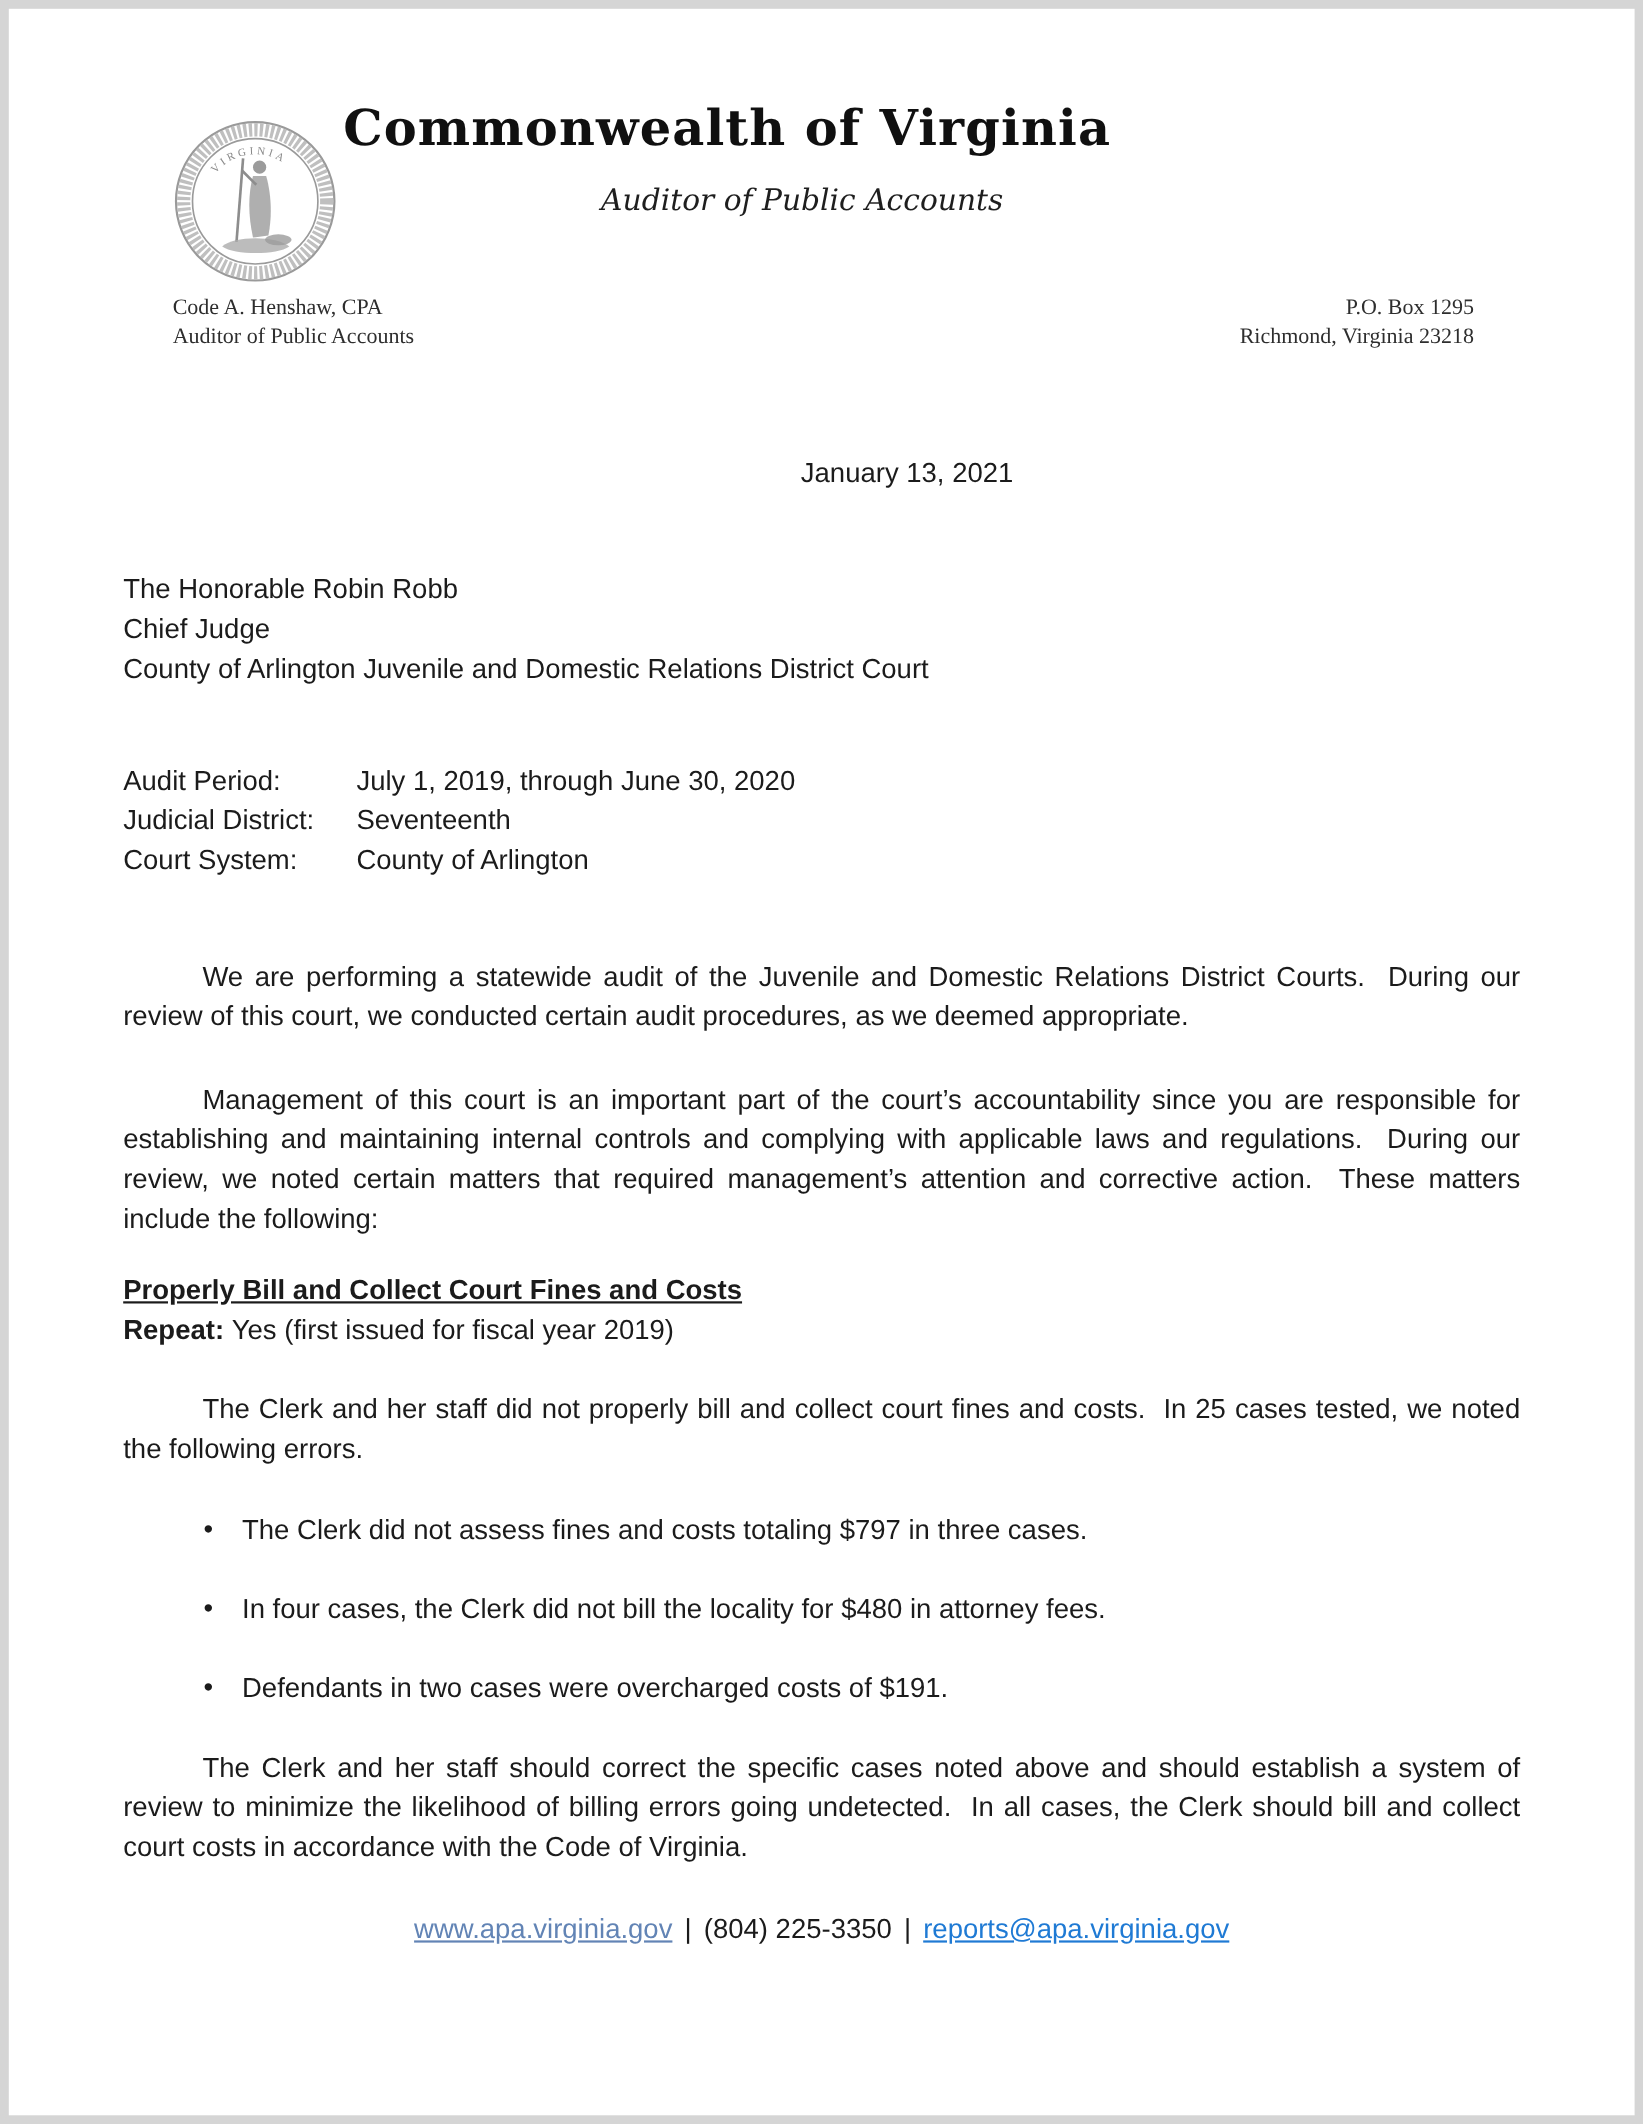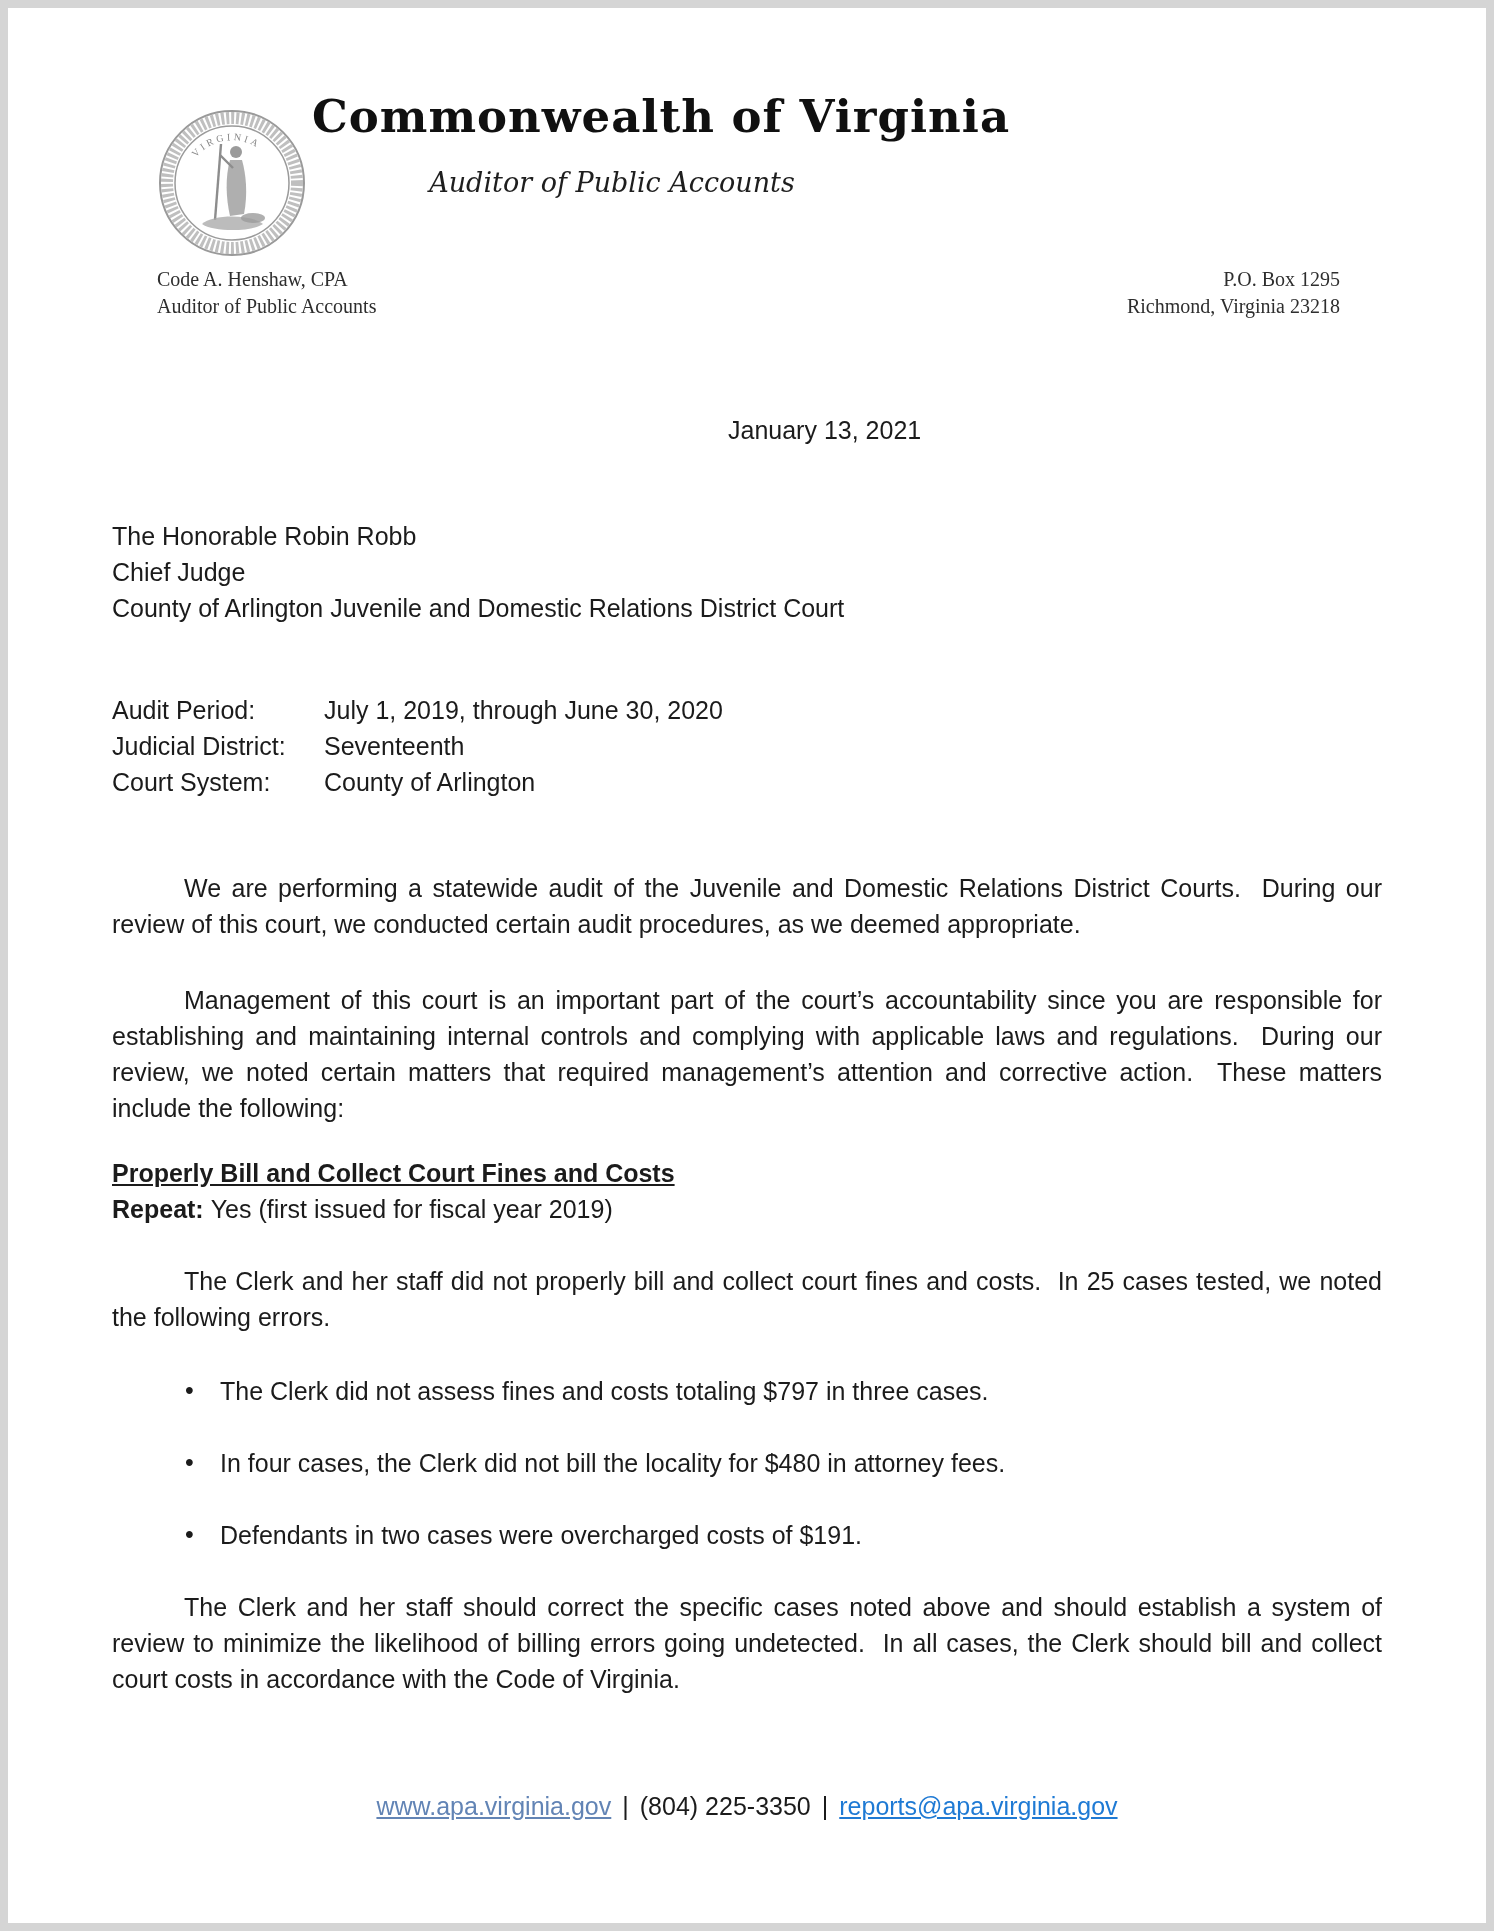--- a/index.html
+++ b/index.html
@@ -5,21 +5,21 @@
   html,body{margin:0;padding:0;background:#ffffff;}
   .page{
     width:1494px;height:1931px;box-sizing:border-box;
     border:8px solid #d5d5d5;background:#ffffff;position:relative;
     padding:0 104px;overflow:hidden;
     font-family:"Liberation Sans",sans-serif;color:#1b1b1b;
   }
   
   .letterhead{position:relative;height:404px;}
   .seal{position:absolute;left:45px;top:100px;width:150px;height:150px;}
-  .masthead{position:absolute;left:200px;top:82px;width:600px;text-align:center;}
+  .masthead{position:absolute;left:200px;top:82px;width:600px;text-align:right;}
   .masthead-title{
     font-family:"DejaVu Serif",serif;font-weight:bold;font-size:45px;
     letter-spacing:1px;color:#101010;white-space:nowrap;
   }
   .masthead-sub{
     font-family:"DejaVu Serif",serif;font-style:italic;font-size:27px;
     margin-top:24px;color:#1e1e1e;
   }
   .official{
     position:absolute;left:45px;top:258px;
@@ -48,21 +48,21 @@
   .repeat-line{font-size:25px;line-height:36px;}
   .repeat-label{font-weight:bold;}
   .repeat-value{margin-left:7px;}
   .p3{margin-top:36px;}
   .bullets{margin-top:38px;}
   .bullet-item{position:relative;padding-left:108px;font-size:25px;line-height:36px;}
   .bullet-item + .bullet-item{margin-top:36px;}
   .bullet-item::before{content:"\2022";position:absolute;left:73px;top:-1px;font-size:25px;}
   .p4{margin-top:36px;}
   
-  .footer{margin-top:91px;text-align:center;font-size:25px;line-height:36px;}
+  .footer{margin-top:39px;text-align:center;font-size:25px;line-height:36px;}
   .footer a{text-decoration:underline;cursor:pointer;}
   .footer .sep{margin:0 11px;color:#1b1b1b;}
 </style>
 </head>
 <body>
 
 <div class="page">
 
   <div class="letterhead">
     <svg class="seal" viewBox="0 0 150 150" aria-hidden="true">

